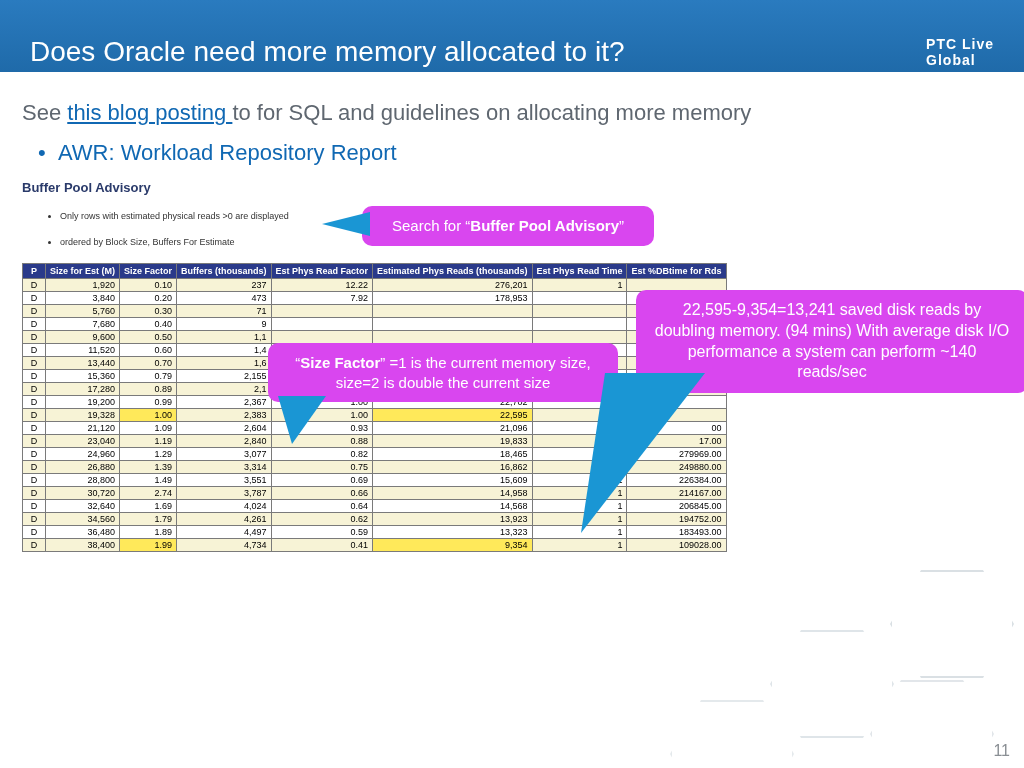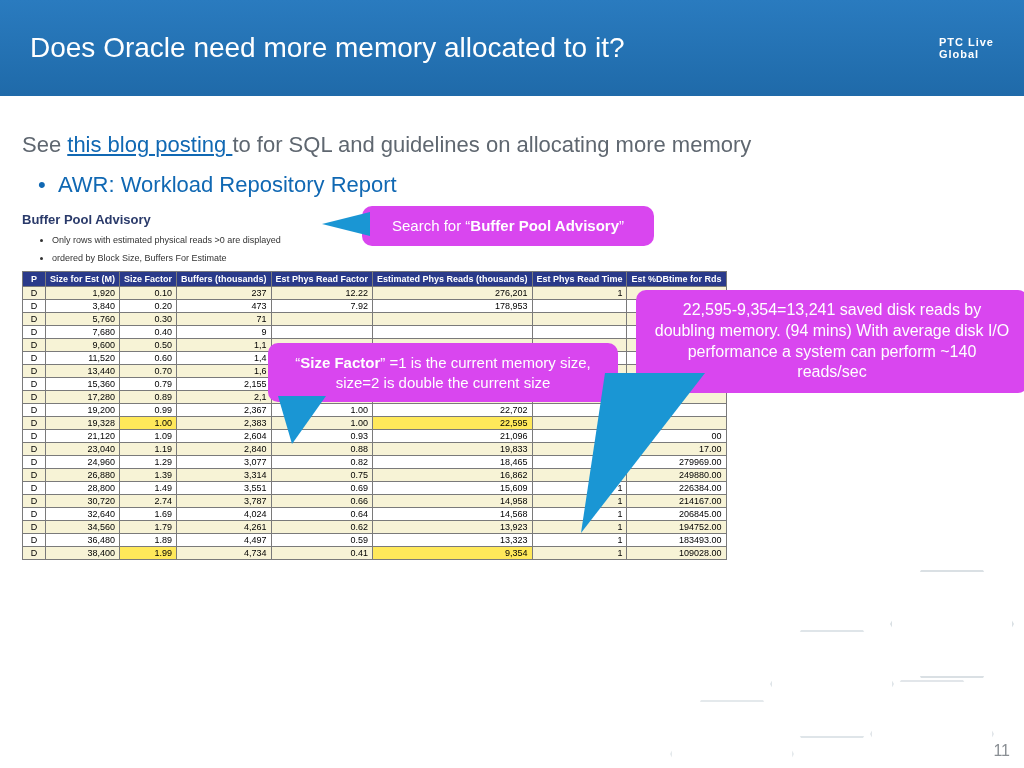--- a/index.html
+++ b/index.html
@@ -1,28 +1,28 @@
 <!DOCTYPE html>
 <html><head>
 <meta charset="utf-8">
 <style>
 html,body{margin:0;padding:0;width:1024px;height:768px;font-family:Arial,Helvetica,sans-serif;background:#fff;overflow:hidden;position:relative}
-.header{background:linear-gradient(#2a7bbf,#1f6aa9);height:64px;display:flex;align-items:center;justify-content:space-between;padding:16px 30px;color:#fff}
+.header{background:linear-gradient(#2a7bbf,#1f6aa9);height:64px;display:flex;align-items:flex-end;justify-content:space-between;padding:4px 30px;color:#fff}
 .header h1{font-size:28px;font-weight:400;margin:0}
-.brand{text-align:left;font-size:11px;line-height:1.1}
+.brand{text-align:left;font-size:14px;line-height:1.1}
 .brand .l1{font-weight:600;letter-spacing:1px}
 .brand .l2{font-weight:700;letter-spacing:1px}
-.body{padding:32px 22px;position:relative}
+.body{padding:24px 22px;position:relative}
 .intro{font-size:22px;color:#5f6770;margin:4px 0 14px 0}
 .intro a{color:#1068b3;text-decoration:underline}
 .bullet{font-size:22px;color:#1068b3;margin:0 0 14px 36px;position:relative}
 .bullet::before{content:"•";position:absolute;left:-20px}
 .section-title{font-size:13px;font-weight:bold;color:#2a3a6a;margin:6px 0 6px 0}
 .notes{margin:0 0 8px 22px;padding:0;font-size:9px;color:#333}
-.notes li{list-style:disc;margin:8px;padding:0}
+.notes li{list-style:disc;margin:16px;padding:0}
 table.bp{border-collapse:collapse;font-size:9px}
 table.bp th{background:#2a3a8a;color:#fff;font-weight:bold;text-align:center;border:1px solid #7a7a7a;padding:2px 4px;white-space:nowrap}
 table.bp td{border:1px solid #7a7a7a;padding:1px 4px;text-align:right;background:#fff}
 table.bp tr:nth-child(odd) td{background:#f7f3d6}
 table.bp td.p{text-align:center;width:14px}
 .hl{background:#ffe95a !important}
 .callout{position:absolute;background:#d946ef;color:#fff;border-radius:10px;padding:10px 16px;font-size:15px;text-align:center;line-height:1.3;box-shadow:0 0 0 rgba(0,0,0,0)}
 .callout b{font-weight:bold}
 .tail{position:absolute;width:0;height:0}
 .c1{left:362px;top:206px;width:260px}

